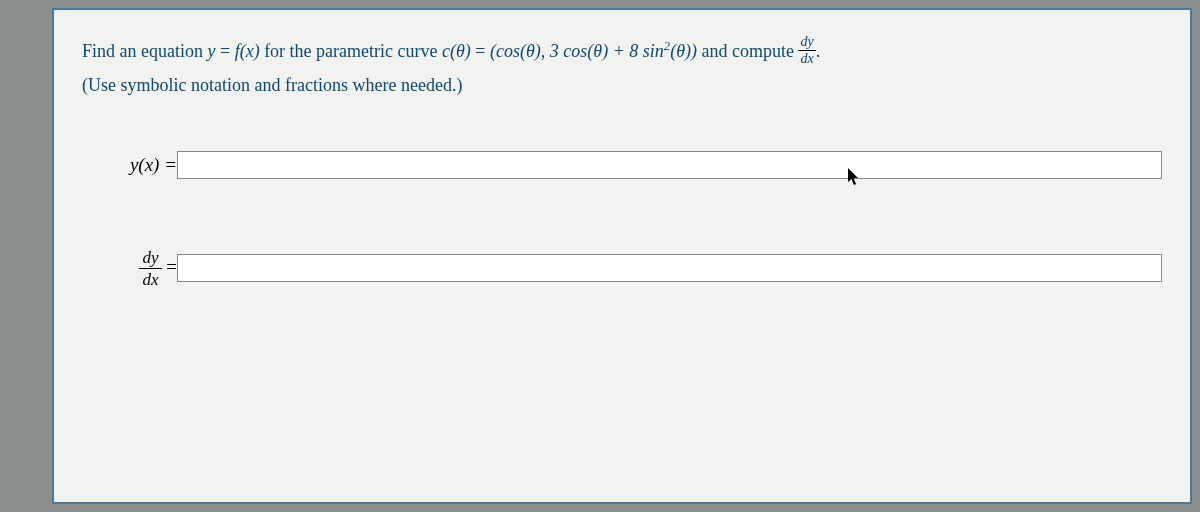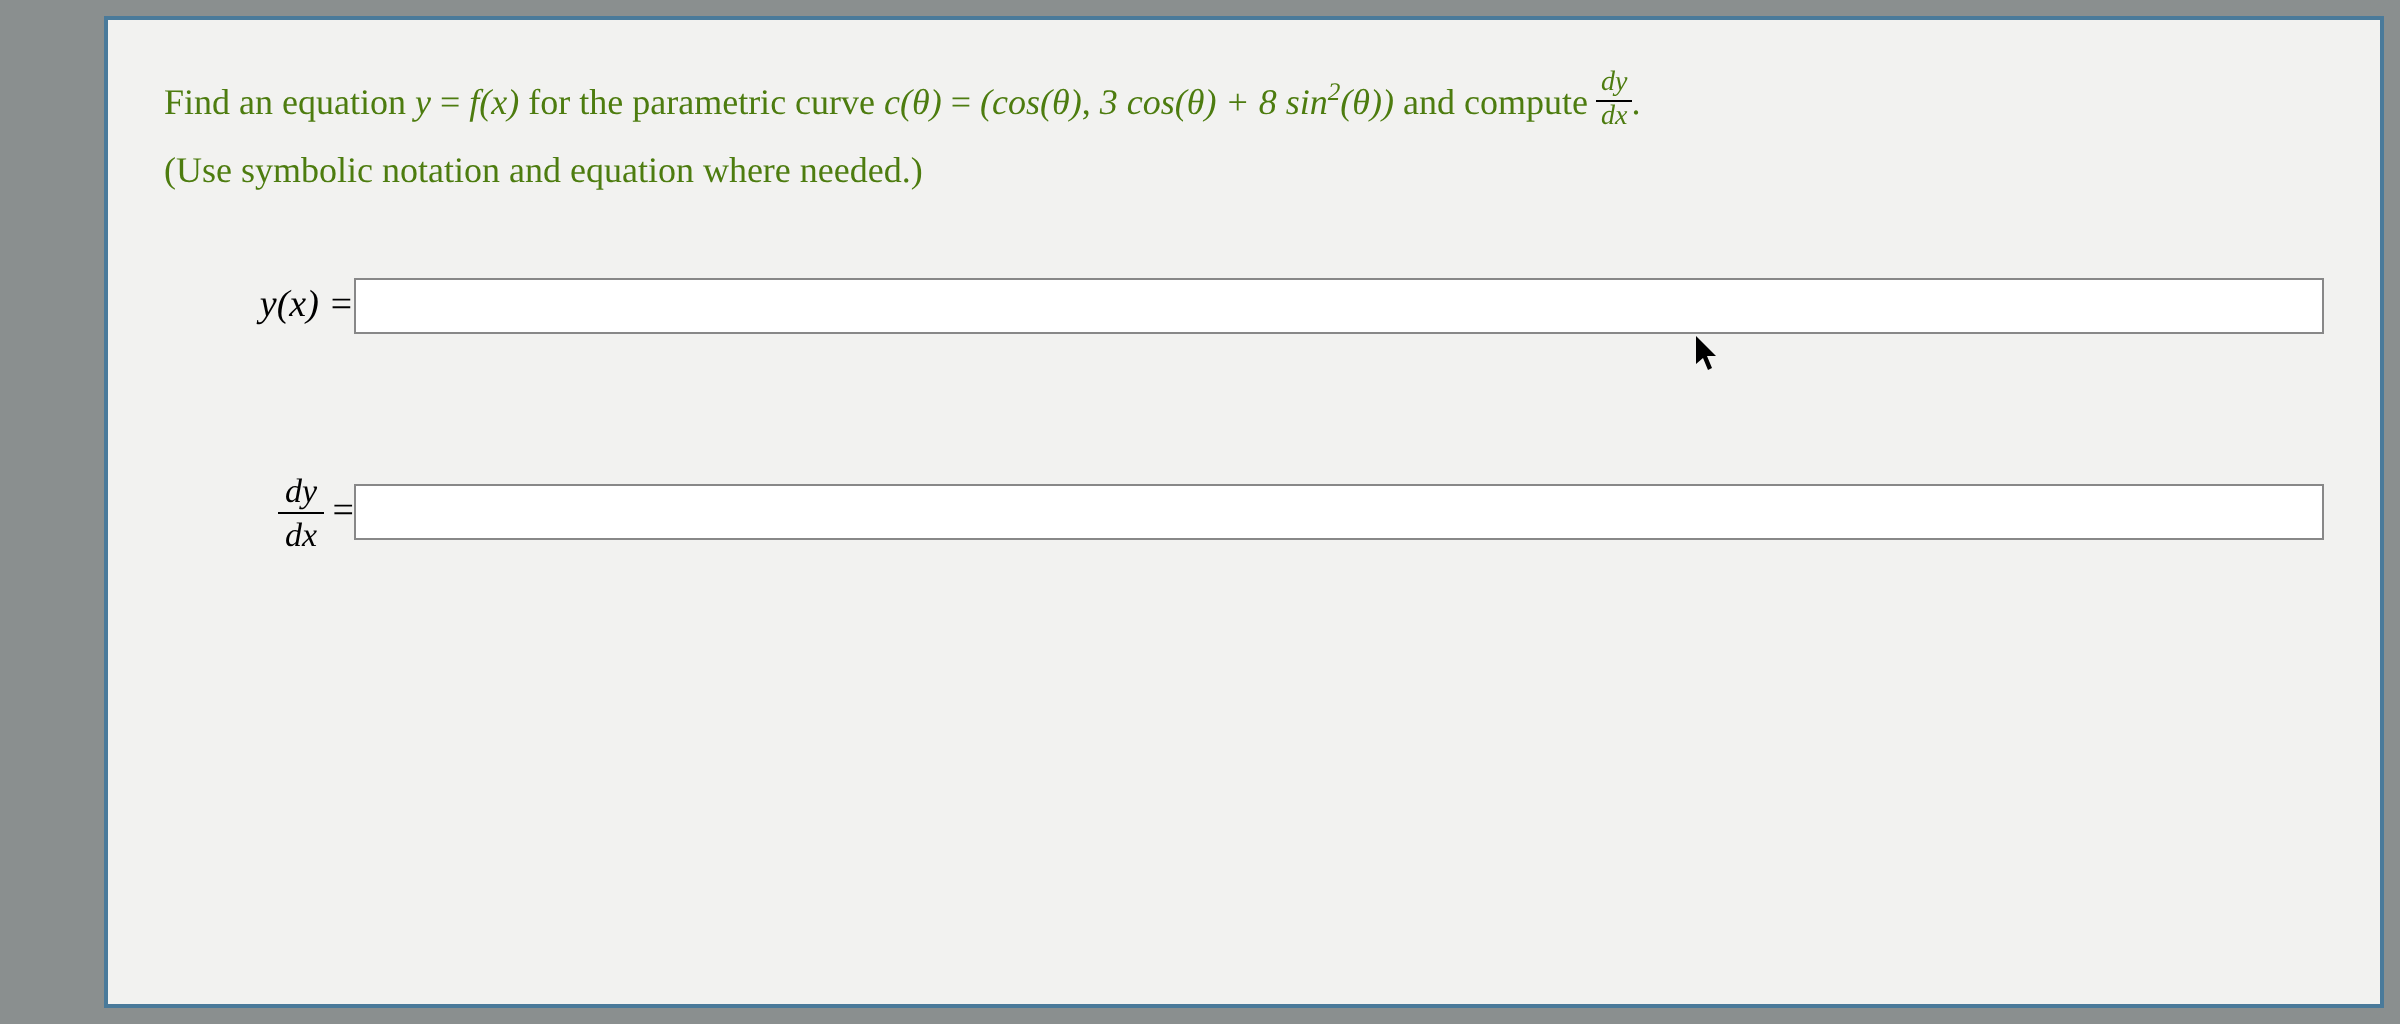--- a/index.html
+++ b/index.html
@@ -18,23 +18,23 @@
     left: 52px;
     right: 8px;
     bottom: 8px;
     background: #f2f2f0;
     border: 2px solid #4a7a9a;
     padding: 24px 28px 24px 28px;
     box-sizing: border-box;
   }
   .question-text {
     font-size: 18px;
-    color: #4d7c0f;
+    color: #0c4a6e;
     line-height: 1.9;
-    margin-bottom: 36px;
+    margin-bottom: 48px;
   }
   .math-i { font-style: italic; font-family: 'Times New Roman', serif; }
   .frac {
     display: inline-block;
     vertical-align: middle;
     text-align: center;
     font-size: 14px;
     line-height: 1;
     font-family: 'Times New Roman', serif;
     font-style: italic;
@@ -88,21 +88,21 @@
   }
 </style>
 </head>
 <body>
 
 <div class="page">
 
   <div class="question-text">
     <span>Find an equation </span><span class="math-i">y</span><span class="eq"> = </span><span class="math-i">f(x)</span><span> for the parametric curve </span><span class="math-i">c(θ)</span><span class="eq"> = </span><span class="math-i">(</span><span class="math-i">cos(θ)</span><span>, </span><span class="math-i">3 cos(<span style="font-style:italic">θ</span>) + 8 sin<sup>2</sup>(<span style="font-style:italic">θ</span>)</span><span class="math-i">)</span><span> and compute </span><span class="frac"><span class="num">dy</span><span class="den">dx</span></span><span>.</span>
     <br>
-    <span>(Use symbolic notation and equation where needed.)</span>
+    <span>(Use symbolic notation and fractions where needed.)</span>
   </div>
 
   <div class="answer-row">
     <div class="answer-label">
       <span class="math-i">y(x) =</span>
     </div>
     <input class="answer-input" type="text" value="" style="">
   </div>
 
   <div class="answer-row">

